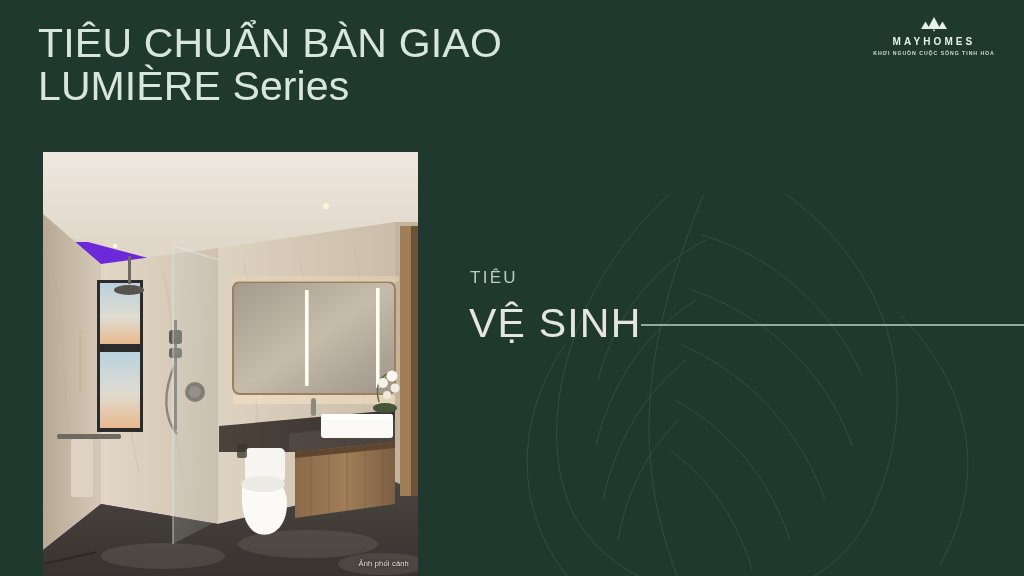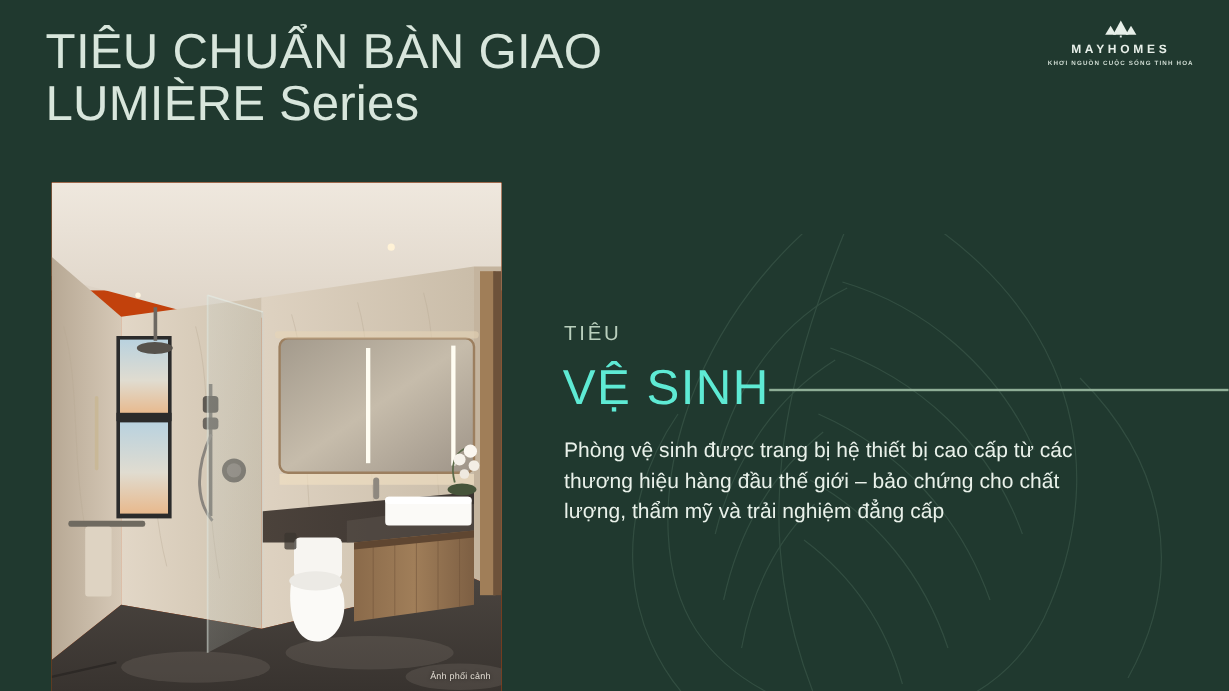--- a/index.html
+++ b/index.html
@@ -68,21 +68,21 @@
     display:block;
     white-space:nowrap;
   }
 
   
   .photo-frame {
     position:absolute;
     left:43px; top:152px;
     width:375px; height:424px;
     overflow:hidden;
-    background:#c2410c;
+    background:#6d28d9;
   }
   .photo-caption {
     position:absolute;
     right:9px; bottom:8px;
     font-size:7.5px;
     color:#e4ded4;
     letter-spacing:.2px;
     text-shadow:0 0 3px rgba(0,0,0,.55);
   }
 
@@ -93,21 +93,21 @@
     font-size:17px;
     letter-spacing:2.3px;
     color:#b9cfbd;
     font-weight:400;
   }
   .headline {
     position:absolute;
     left:469px; top:300px;
     font-size:41px;
     letter-spacing:1.2px;
-    color:#5eead4;
+    color:#e5e5e5;
     font-weight:400;
     line-height:46px;
     white-space:nowrap;
   }
   .rule {
     position:absolute;
     left:641px; top:324px;
     width:383px; height:1.6px;
     background:#8fae97;
   }
@@ -302,15 +302,14 @@
 
       <rect x="357" y="74" width="13" height="270" fill="#a07e58"></rect>
       <rect x="368" y="74" width="7" height="270" fill="#6d523a"></rect>
     </svg>
     <span class="photo-caption">Ảnh phối cảnh</span>
   </div>
 
   <div class="eyebrow">TIÊU</div>
   <div class="headline">VỆ SINH</div>
   <div class="rule"></div>
-  <div class="body-copy">Phòng vệ sinh được trang bị hệ thiết bị cao cấp từ các thương hiệu hàng đầu thế giới – bảo chứng cho chất lượng, thẩm mỹ và trải nghiệm đẳng cấp</div>
 
 </div>
 
 </body></html>

